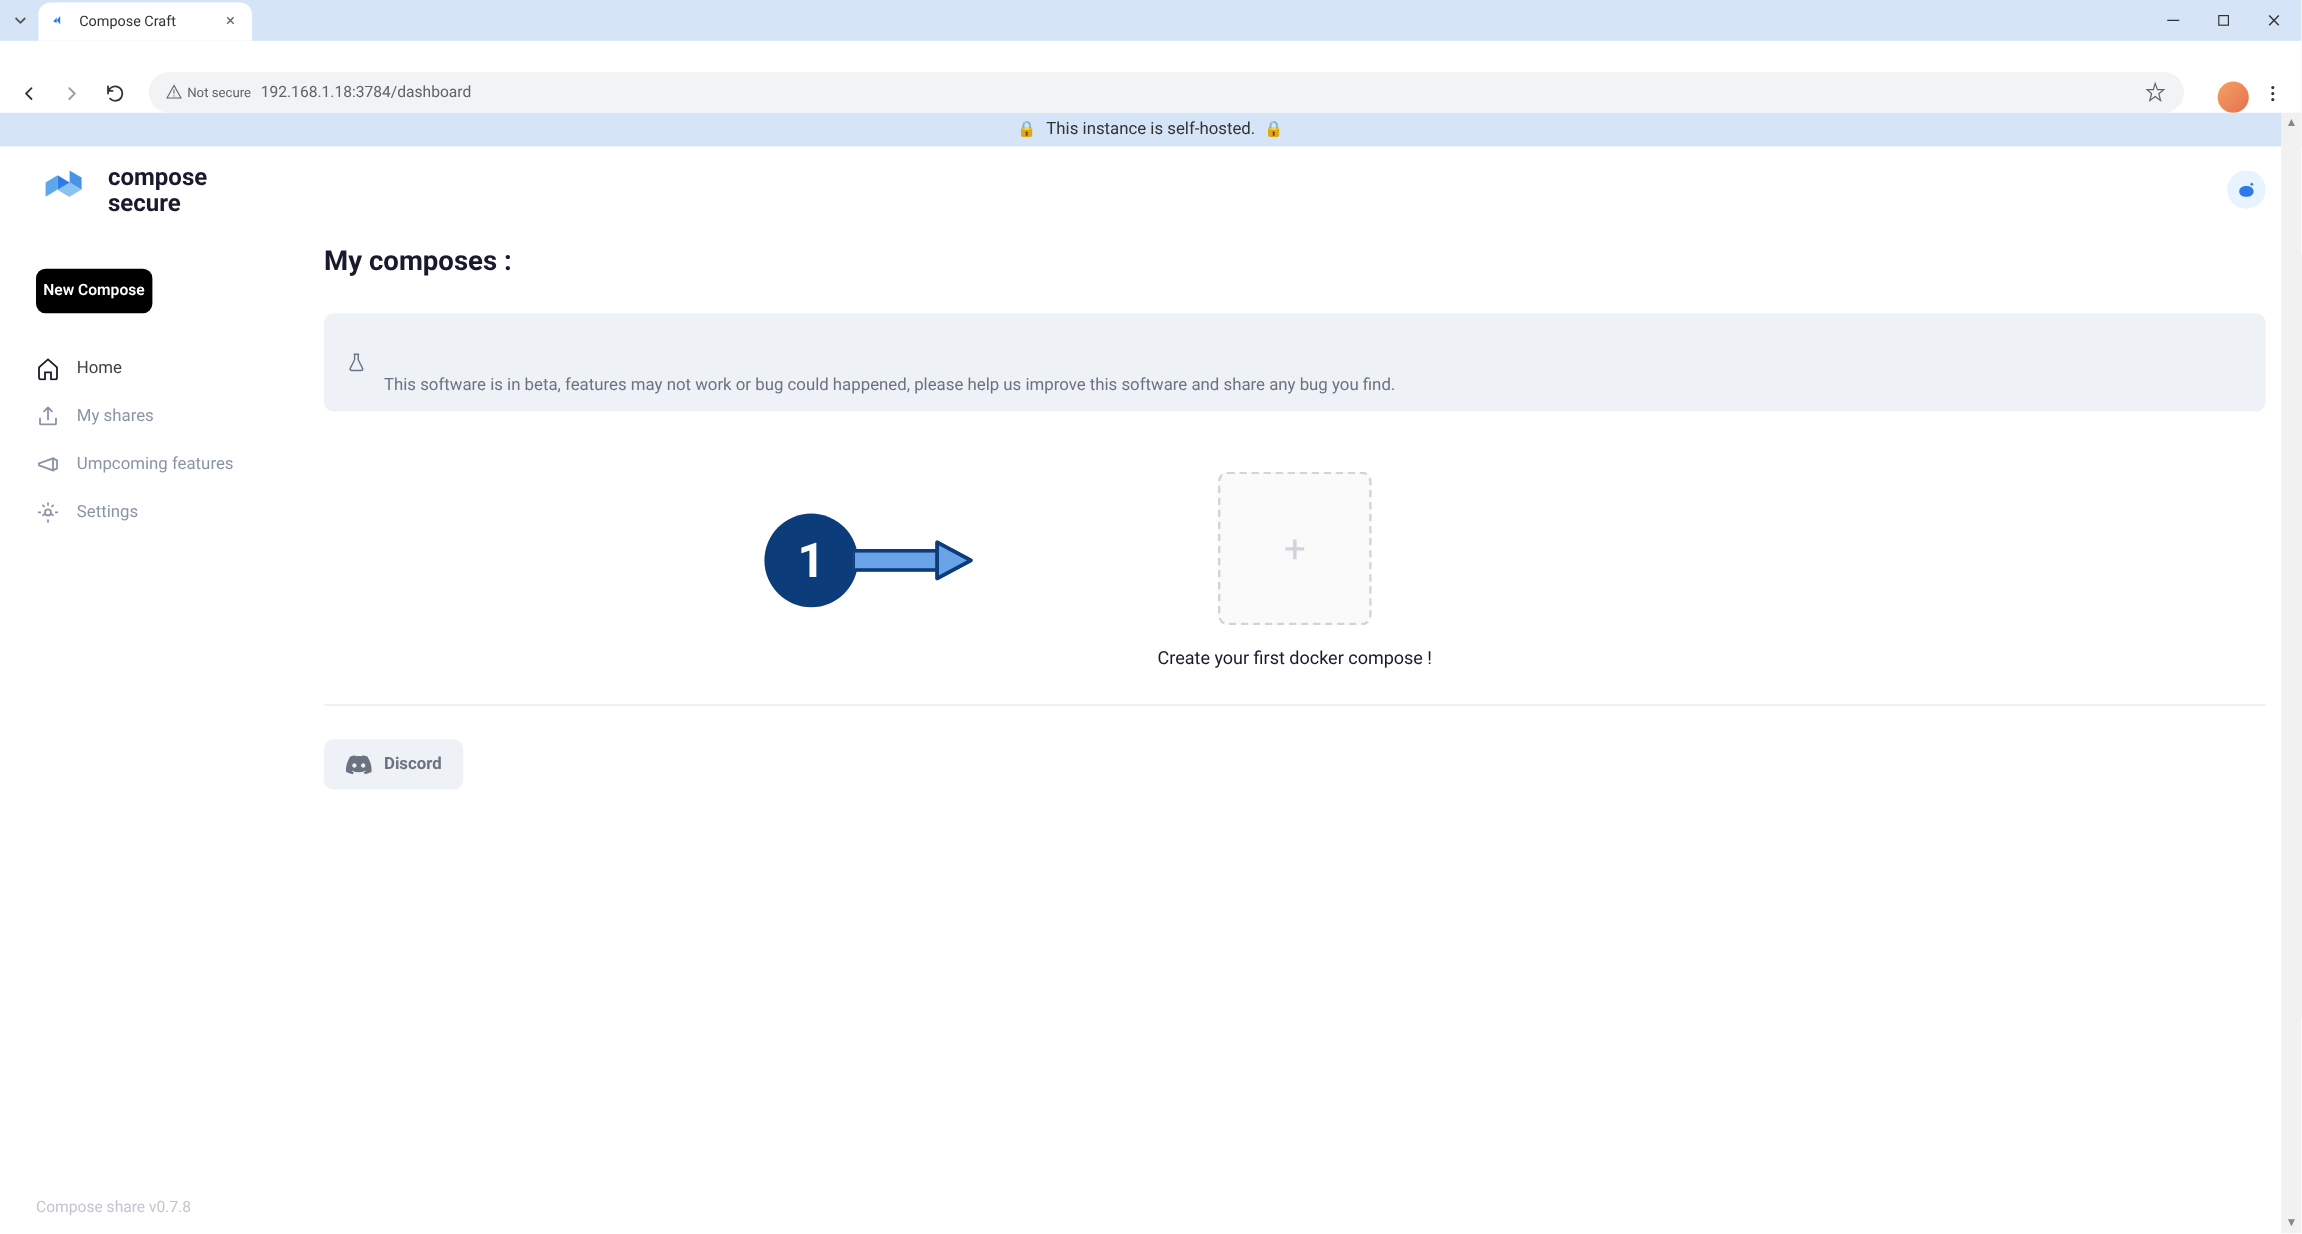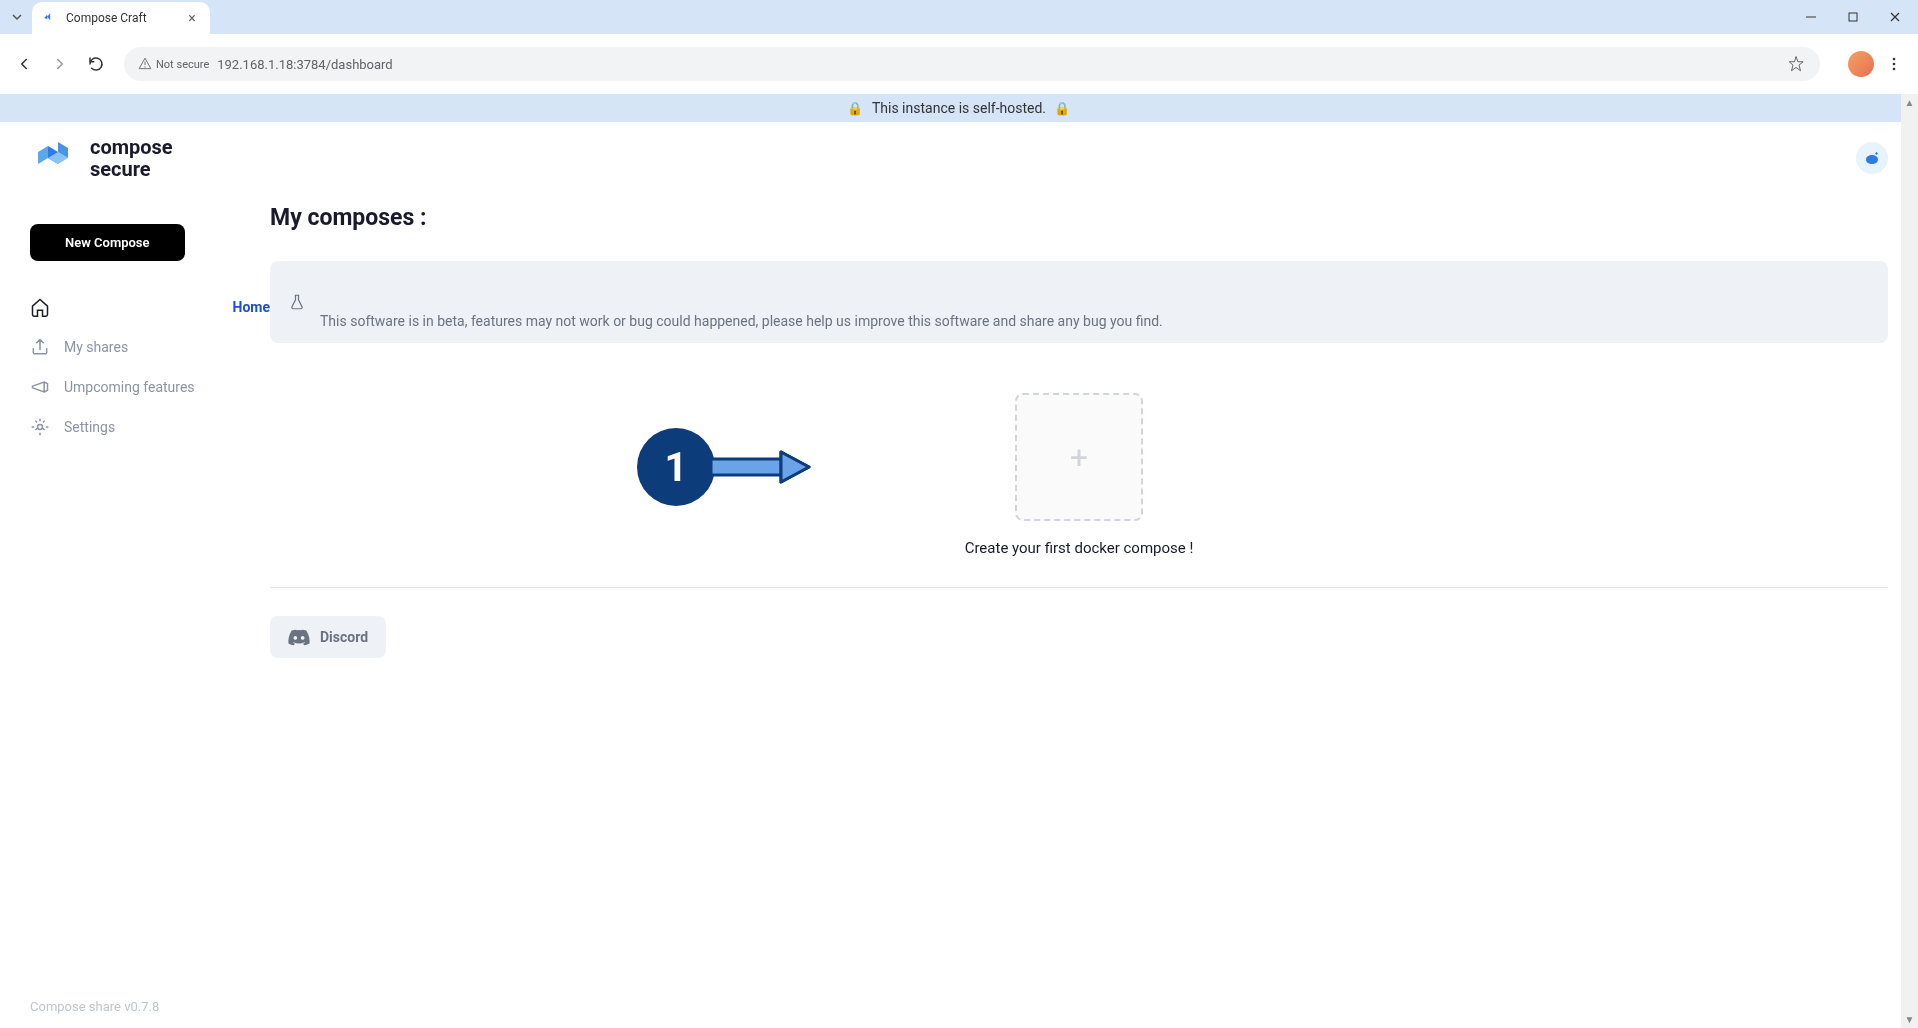--- a/index.html
+++ b/index.html
@@ -9,21 +9,21 @@
     .browser-chrome { background: #d6e4f8; height: 94px; }
     .tab-bar { height: 34px; display: flex; align-items: center; padding: 12px 6px; }
     .tab-dropdown { width: 22px; height: 22px; display: flex; align-items: center; justify-content: center; cursor: pointer; margin-right: 4px; }
     .tab { background: #fff; border-radius: 10px 10px 0 0; height: 32px; width: 178px; display: flex; align-items: center; padding: 0 10px; gap: 8px; margin-top: 2px; position: relative; }
     .tab-favicon { width: 16px; height: 16px; display: flex; align-items: center; }
     .tab-title { font-size: 12px; color: #333; flex: 1; }
     .tab-close { width: 16px; height: 16px; display: flex; align-items: center; justify-content: center; color: #666; cursor: pointer; font-size: 14px; }
     .window-controls { position: absolute; right: 8px; top: 6px; display: flex; gap: 12px; }
     .window-btn { width: 30px; height: 22px; display: flex; align-items: center; justify-content: center; cursor: pointer; }
     
-    .address-bar-row { height: 60px; background: #fff; display: flex; align-items: center; padding: 0 8px; gap: 4px; }
+    .address-bar-row { height: 60px; background: #fff; display: flex; align-items: flex-end; padding: 0 8px; gap: 4px; }
     .nav-btn { width: 32px; height: 32px; display: flex; align-items: center; justify-content: center; cursor: pointer; border-radius: 50%; }
     .nav-btn svg { width: 18px; height: 18px; }
     .address-bar { flex: 1; height: 34px; background: #f1f3f4; border-radius: 17px; display: flex; align-items: center; padding: 0 14px; gap: 8px; margin: 0 8px; }
     .security-chip { display: flex; align-items: center; gap: 4px; font-size: 11px; color: #5f6368; }
     .url-text { font-size: 13px; color: #5f6368; }
     .star-btn { margin-left: auto; width: 20px; height: 20px; display: flex; align-items: center; justify-content: center; cursor: pointer; }
     .avatar { width: 26px; height: 26px; border-radius: 50%; background: linear-gradient(135deg, #f4a261, #e76f51); margin-left: 16px; cursor: pointer; }
     .menu-dots { width: 32px; height: 32px; display: flex; align-items: center; justify-content: center; cursor: pointer; }
     
     
@@ -41,24 +41,24 @@
     .logo { display: flex; align-items: center; gap: 12px; }
     .logo-icon { width: 48px; height: 48px; }
     .logo-text { display: flex; flex-direction: column; line-height: 1.1; }
     .logo-text-top { font-size: 20px; font-weight: 700; color: #1a1a2e; }
     .logo-text-bottom { font-size: 20px; font-weight: 700; color: #1a1a2e; }
     .header-avatar { width: 32px; height: 32px; border-radius: 50%; background: #e7f3ff; display: flex; align-items: center; justify-content: center; cursor: pointer; color: #2e7be8; }
     
     
     .layout { display: flex; padding: 0 30px; }
     .sidebar { width: 240px; padding-top: 30px; }
-    .new-compose-btn { background: #000; color: #fff; border: none; padding: 11px 35px; border-radius: 8px; font-size: 13px; font-weight: 600; cursor: pointer; }
+    .new-compose-btn { background: #000; color: #fff; border: none; padding: 11px 6px; border-radius: 8px; font-size: 13px; font-weight: 600; cursor: pointer; }
     .nav-list { margin-top: 30px; display: flex; flex-direction: column; gap: 8px; }
     .nav-item { display: flex; align-items: center; gap: 14px; padding: 6px 0; cursor: pointer; font-size: 14px; color: #8a94a6; }
-    .nav-item.active { color: #1d4ed8; font-weight: 700; justify-content: space-between; }
+    .nav-item.active { color: #404040; font-weight: 400; }
     .nav-item-icon { width: 20px; height: 20px; display: flex; align-items: center; justify-content: center; }
     
     .main { flex: 1; padding-top: 10px; }
     .section-title { font-size: 23px; font-weight: 700; color: #1a1a2e; margin-bottom: 30px; }
     
     .info-box { background: #eef2f7; border-radius: 8px; padding: 14px 18px; display: flex; align-items: center; gap: 14px; margin-bottom: 50px; }
     .info-icon { width: 18px; height: 18px; flex-shrink: 0; }
     .info-text { font-size: 14px; color: #6b7280; margin-top: 38px; }
     
     .create-area { display: flex; flex-direction: column; align-items: center; margin-bottom: 30px; position: relative; }

